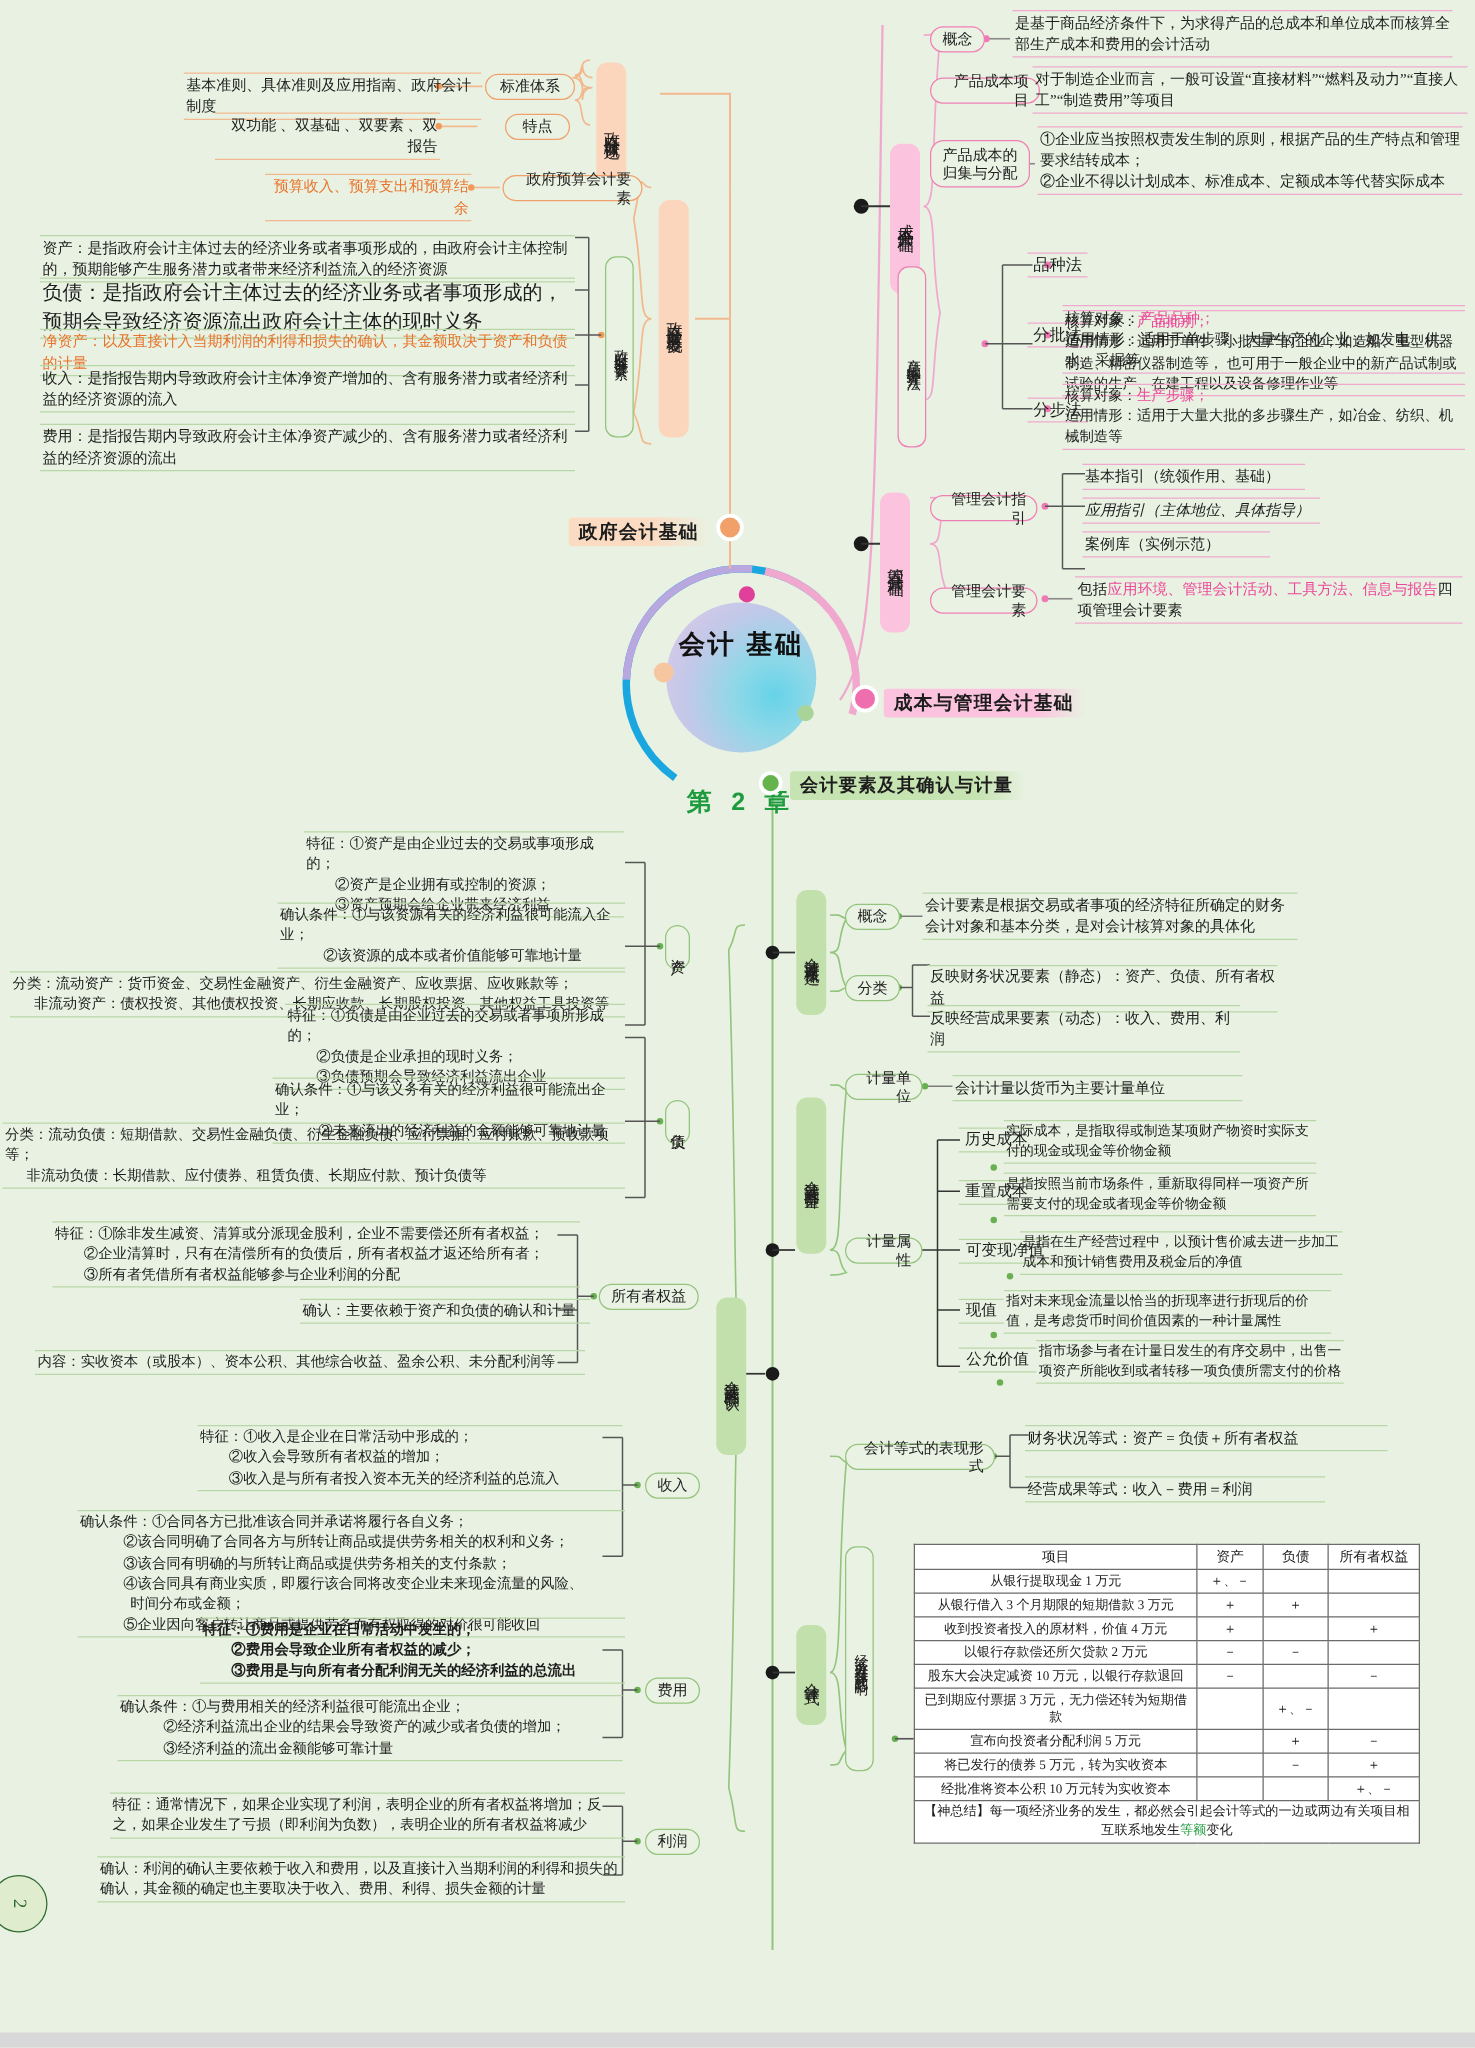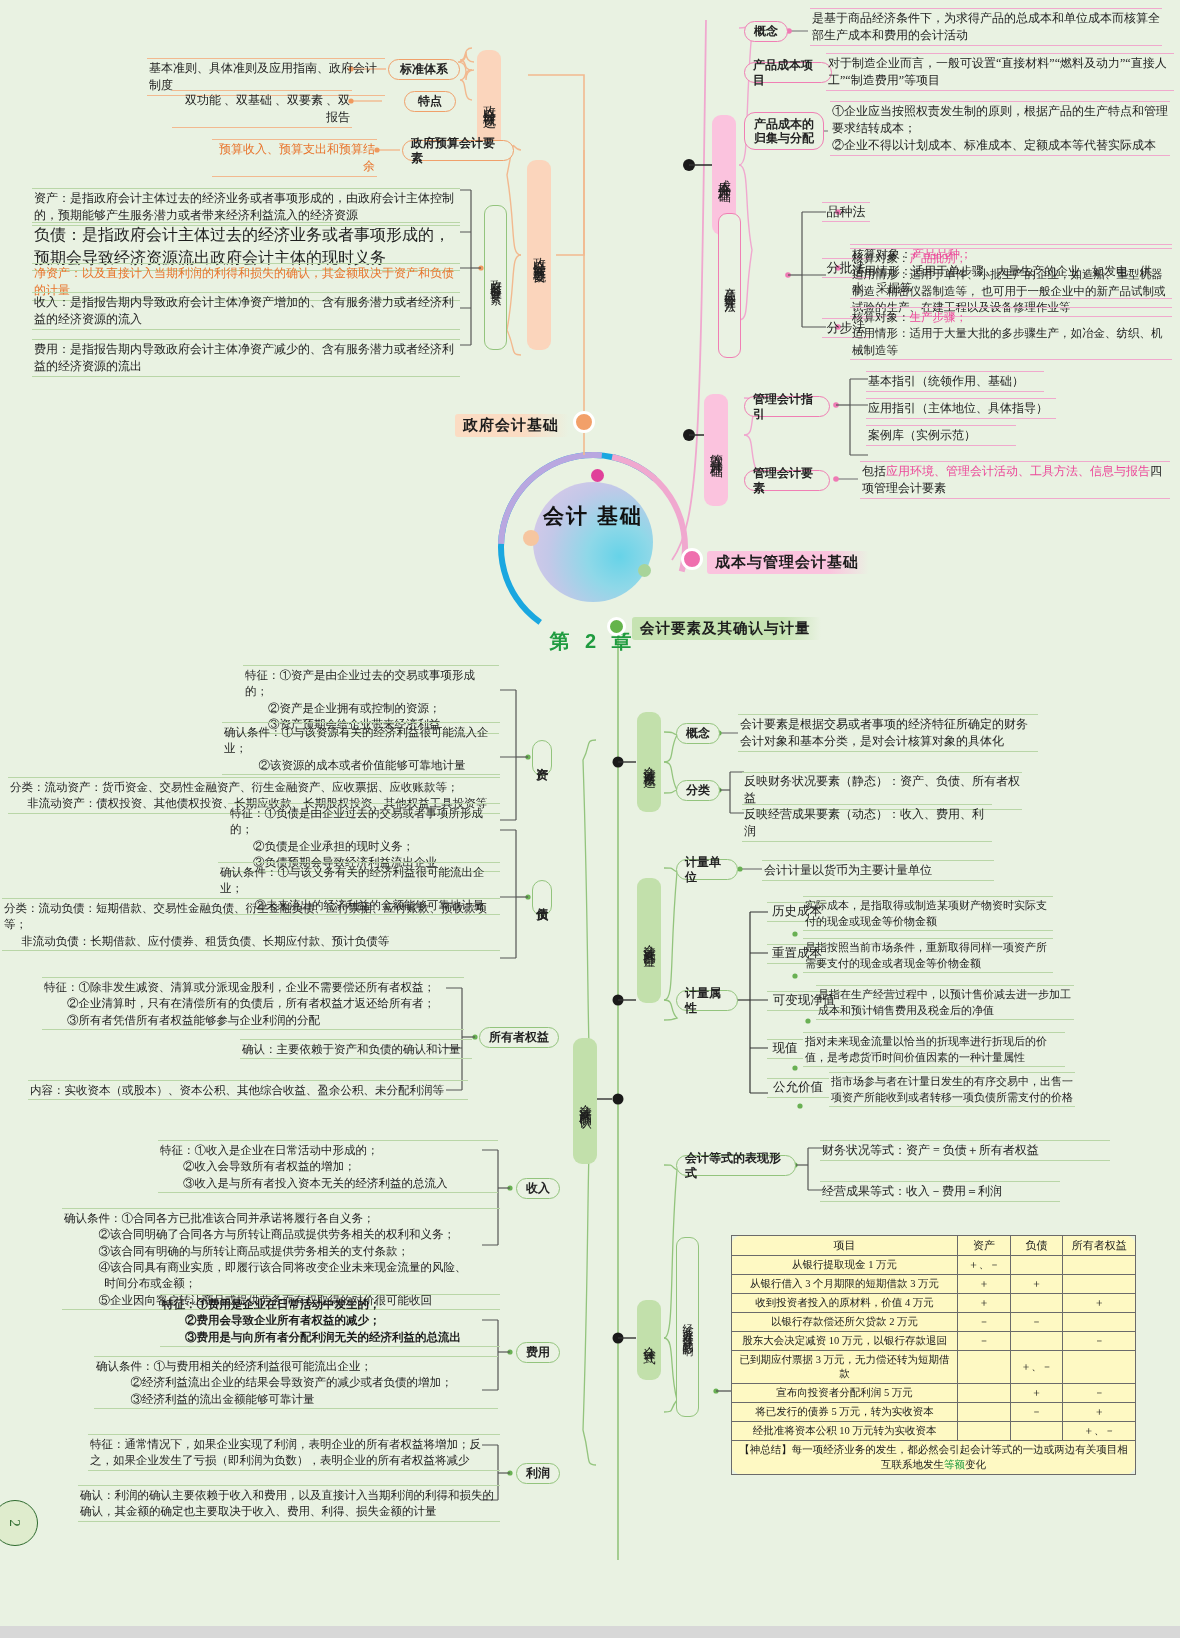--- a/index.html
+++ b/index.html
@@ -13,21 +13,21 @@
   svg.wires { position:absolute; left:0; top:0; width:1180px; height:1638px; pointer-events:none; }
   .txt { position:absolute; line-height:1.42; white-space:pre-wrap; }
 
   
   .leafG { border-top:1px solid #b9d6a7; border-bottom:1px solid #b9d6a7; padding:1px 2px; }
   .leafP { border-top:1px solid #f0a9cd; border-bottom:1px solid #f0a9cd; padding:1px 2px; }
   .leafO { border-top:1px solid #f2b98f; border-bottom:1px solid #f2b98f; padding:1px 2px; }
 
   
   .pill { position:absolute; display:flex; align-items:center; justify-content:center;
-          text-align:left; border-radius:11px; padding:6px 8px; line-height:1.2;font-weight:bold; }
+          text-align:right; border-radius:11px; padding:6px 8px; line-height:1.2; }
   .pillO { border:1.3px solid #f0a06a; color:#222; background:#eaf2e3; }
   .pillP { border:1.3px solid #f07fb4; color:#222; background:#eaf2e3; }
   .pillG { border:1.3px solid #93c47d; color:#222; background:#eaf2e3; }
 
   
   .vchip { position:absolute; writing-mode:vertical-rl; text-orientation:upright;
            display:flex; align-items:center; justify-content:center;
            border-radius:9px; letter-spacing:2px; padding:6px 1px; }
   .vO { background:#fbd5bc; }
   .vP { background:#fbc3de; }
@@ -49,21 +49,21 @@
      background:radial-gradient(circle at 72% 62%, #66d3e8 0%, #8fd8e8 28%, #c3c8e8 62%, #e2c9e8 100%); }
   #hubText { position:absolute; left:0; top:52px; width:190px; text-align:center;
      font-family:"Liberation Sans","DejaVu Sans",sans-serif; font-weight:bold; font-size:21px;
      line-height:1.18; letter-spacing:2px; color:#111; }
   #chapter { position:absolute; left:498px; top:628px; width:190px; text-align:center;
      font-family:"Liberation Sans","DejaVu Sans",sans-serif; font-weight:bold;
      font-size:20px; letter-spacing:5px; color:#1f9b3f; }
 
   
   #eqTable { position:absolute; left:731px; top:1235px; width:405px;
-     border-collapse:collapse; font-size:10.5px; background:#fef9c3;border-radius:12px; }
+     border-collapse:collapse; font-size:10.5px; background:#ffffff; }
   #eqTable td, #eqTable th { border:1px solid #6b6b6b; padding:2px 3px; text-align:center;
      font-weight:normal; color:#1b1b1b; }
   #eqTable th { font-size:11px; }
   #eqTable td.item { text-align:center; }
   .sumRow td { border:1px solid #6b6b6b; text-align:left; padding:3px 5px; line-height:1.4; }
   .grn { color:#1f9b3f; }
   .pnk { color:#ec4899; }
 
   #pageNum { position:absolute; left:-8px; top:1500px; width:46px; height:46px;
      border:1.2px solid #2f6b2f; border-radius:50%; background:#dfeccd;
@@ -268,21 +268,21 @@
 <div class="txt" style="left:822px;top:202px;width:48px;font-size:13px;border-top:1px solid #f0a9cd;border-bottom:1px solid #f0a9cd;text-align:center;">品种法</div>
 <div class="txt leafP" style="left:850px;top:204px;width:322px;font-size:12px;margin-top:40px;"><span>核算对象：</span><span class="pnk">产品品种；</span><br><span>适用情形：适用于单步骤、大量生产的企业，如发电、供水、采掘等</span></div>
 
 <div class="txt" style="left:822px;top:258px;width:48px;font-size:13px;border-top:1px solid #f0a9cd;border-bottom:1px solid #f0a9cd;text-align:center;">分批法</div>
 <div class="txt leafP" style="left:850px;top:248px;width:322px;font-size:11.5px;"><span>核算对象：</span><span class="pnk">产品批别；</span><br><span>适用情形：适用于单件、小批生产的企业，如造船、重型机器制造、精密仪器制造等， 也可用于一般企业中的新产品试制或试验的生产、在建工程以及设备修理作业等</span></div>
 
 <div class="txt" style="left:822px;top:318px;width:48px;font-size:13px;border-top:1px solid #f0a9cd;border-bottom:1px solid #f0a9cd;text-align:center;">分步法</div>
 <div class="txt leafP" style="left:850px;top:307px;width:322px;font-size:11.5px;"><span>核算对象：</span><span class="pnk">生产步骤；</span><br><span>适用情形：适用于大量大批的多步骤生产，如冶金、纺织、机械制造等</span></div>
 
 <div class="txt leafP" style="left:866px;top:371px;width:178px;font-size:12px;">基本指引（统领作用、基础）</div>
-<div class="txt leafP" style="left:866px;top:398px;width:190px;font-size:12px;">应用指引（主体地位、具体指导）</div>
+<div class="txt leafP" style="left:866px;top:398px;width:190px;font-size:12px;font-style:italic;">应用指引（主体地位、具体指导）</div>
 <div class="txt leafP" style="left:866px;top:425px;width:150px;font-size:12px;">案例库（实例示范）</div>
 
 <div class="txt leafP" style="left:860px;top:461px;width:310px;font-size:12px;"><span>包括</span><span class="pnk">应用环境、管理会计活动、工具方法、信息与报告</span><span>四项管理会计要素</span></div>
 
 <div class="vchip vG" style="left:637px;top:712px;width:24px;height:100px;font-size:12.5px;">会计要素概述</div>
 <div class="vchip vG" style="left:637px;top:878px;width:24px;height:125px;font-size:12.5px;">会计要素的计量</div>
 <div class="vchip vG" style="left:573px;top:1038px;width:24px;height:126px;font-size:12.5px;">会计要素的确认</div>
 <div class="vchip vG" style="left:637px;top:1300px;width:24px;height:80px;font-size:12.5px;">会计等式</div>
 <div class="vchipOutline" style="left:676px;top:1237px;width:23px;height:180px;font-size:11px;">经济业务对会计等式的影响</div>
 

